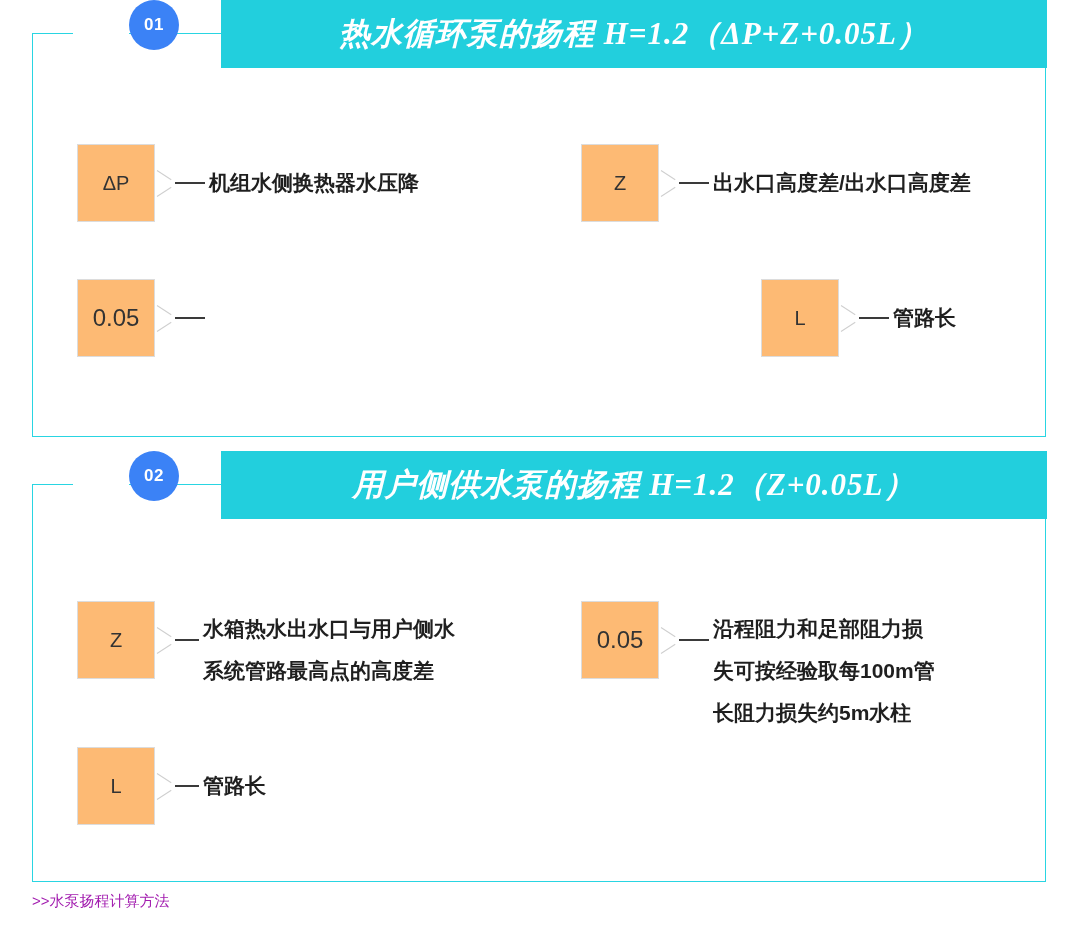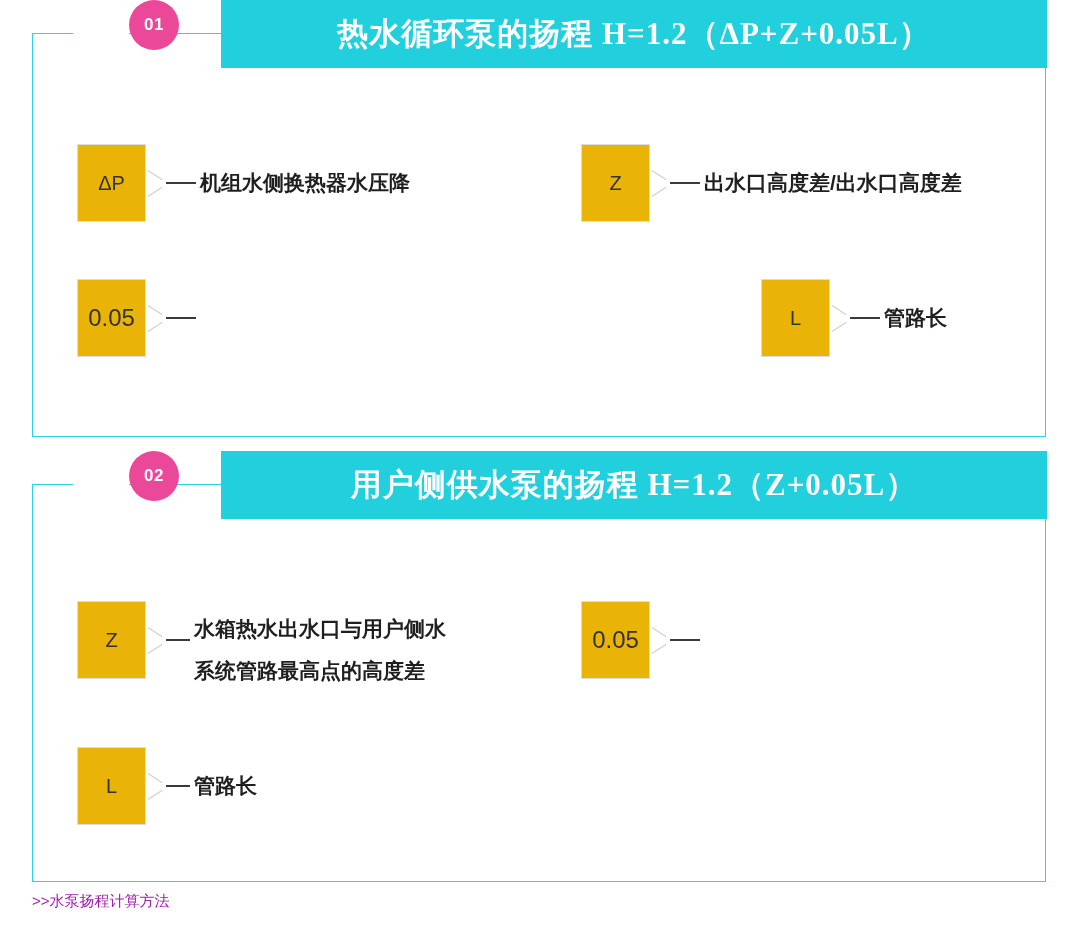--- a/index.html
+++ b/index.html
@@ -42,50 +42,51 @@
     width: 826px; height: 68px;
     background: #22cfdd;
     display: flex;
     align-items: center;
     justify-content: center;
     transform: translateY(-34px);
   }
   .hdr-title {
     color: #ffffff;
     font-family: "Liberation Serif", serif;
+    font-style: italic;
     font-weight: bold;
     font-size: 31px;
     letter-spacing: 1px;
     white-space: nowrap;
   }
 
   
   .badge {
     position: absolute;
     left: 96px; top: -34px;
     width: 50px; height: 50px;
     border-radius: 50%;
-    background: #ec4899;
+    background: #3b82f6;
     color: #ffffff;
     font-size: 17px;
     font-weight: bold;
     display: flex; align-items: center; justify-content: center;
     letter-spacing: 0.5px;
   }
 
   
   .item {
     position: absolute;
     display: flex;
     align-items: flex-start;
   }
   .tag {
-    width: 69px; height: 78px;
+    width: 78px; height: 78px;
     border: 1px solid #dcdcdc;
-    background: #eab308;
+    background: #fdba74;
     display: flex; align-items: center; justify-content: center;
     font-size: 20px;
     color: #333333;
     flex: 0 0 auto;
   }
   .tag.small-num { font-size: 24px; }
 
   
   .arrow {
     flex: 0 0 auto;
@@ -204,20 +205,23 @@
       <div class="arrow"></div>
       <div class="lead short"></div>
       <div class="desc wrapped">水箱热水出水口与用户侧水
 系统管路最高点的高度差</div>
     </div>
 
     <div class="item" style="left:548px; top:116px;">
       <div class="tag small-num">0.05</div>
       <div class="arrow"></div>
       <div class="lead"></div>
+      <div class="desc wrapped">沿程阻力和足部阻力损
+失可按经验取每100m管
+长阻力损失约5m水柱</div>
     </div>
 
     <div class="item" style="left:44px; top:262px;">
       <div class="tag">L</div>
       <div class="arrow"></div>
       <div class="lead short"></div>
       <div class="desc">管路长</div>
     </div>
 
   </div>

